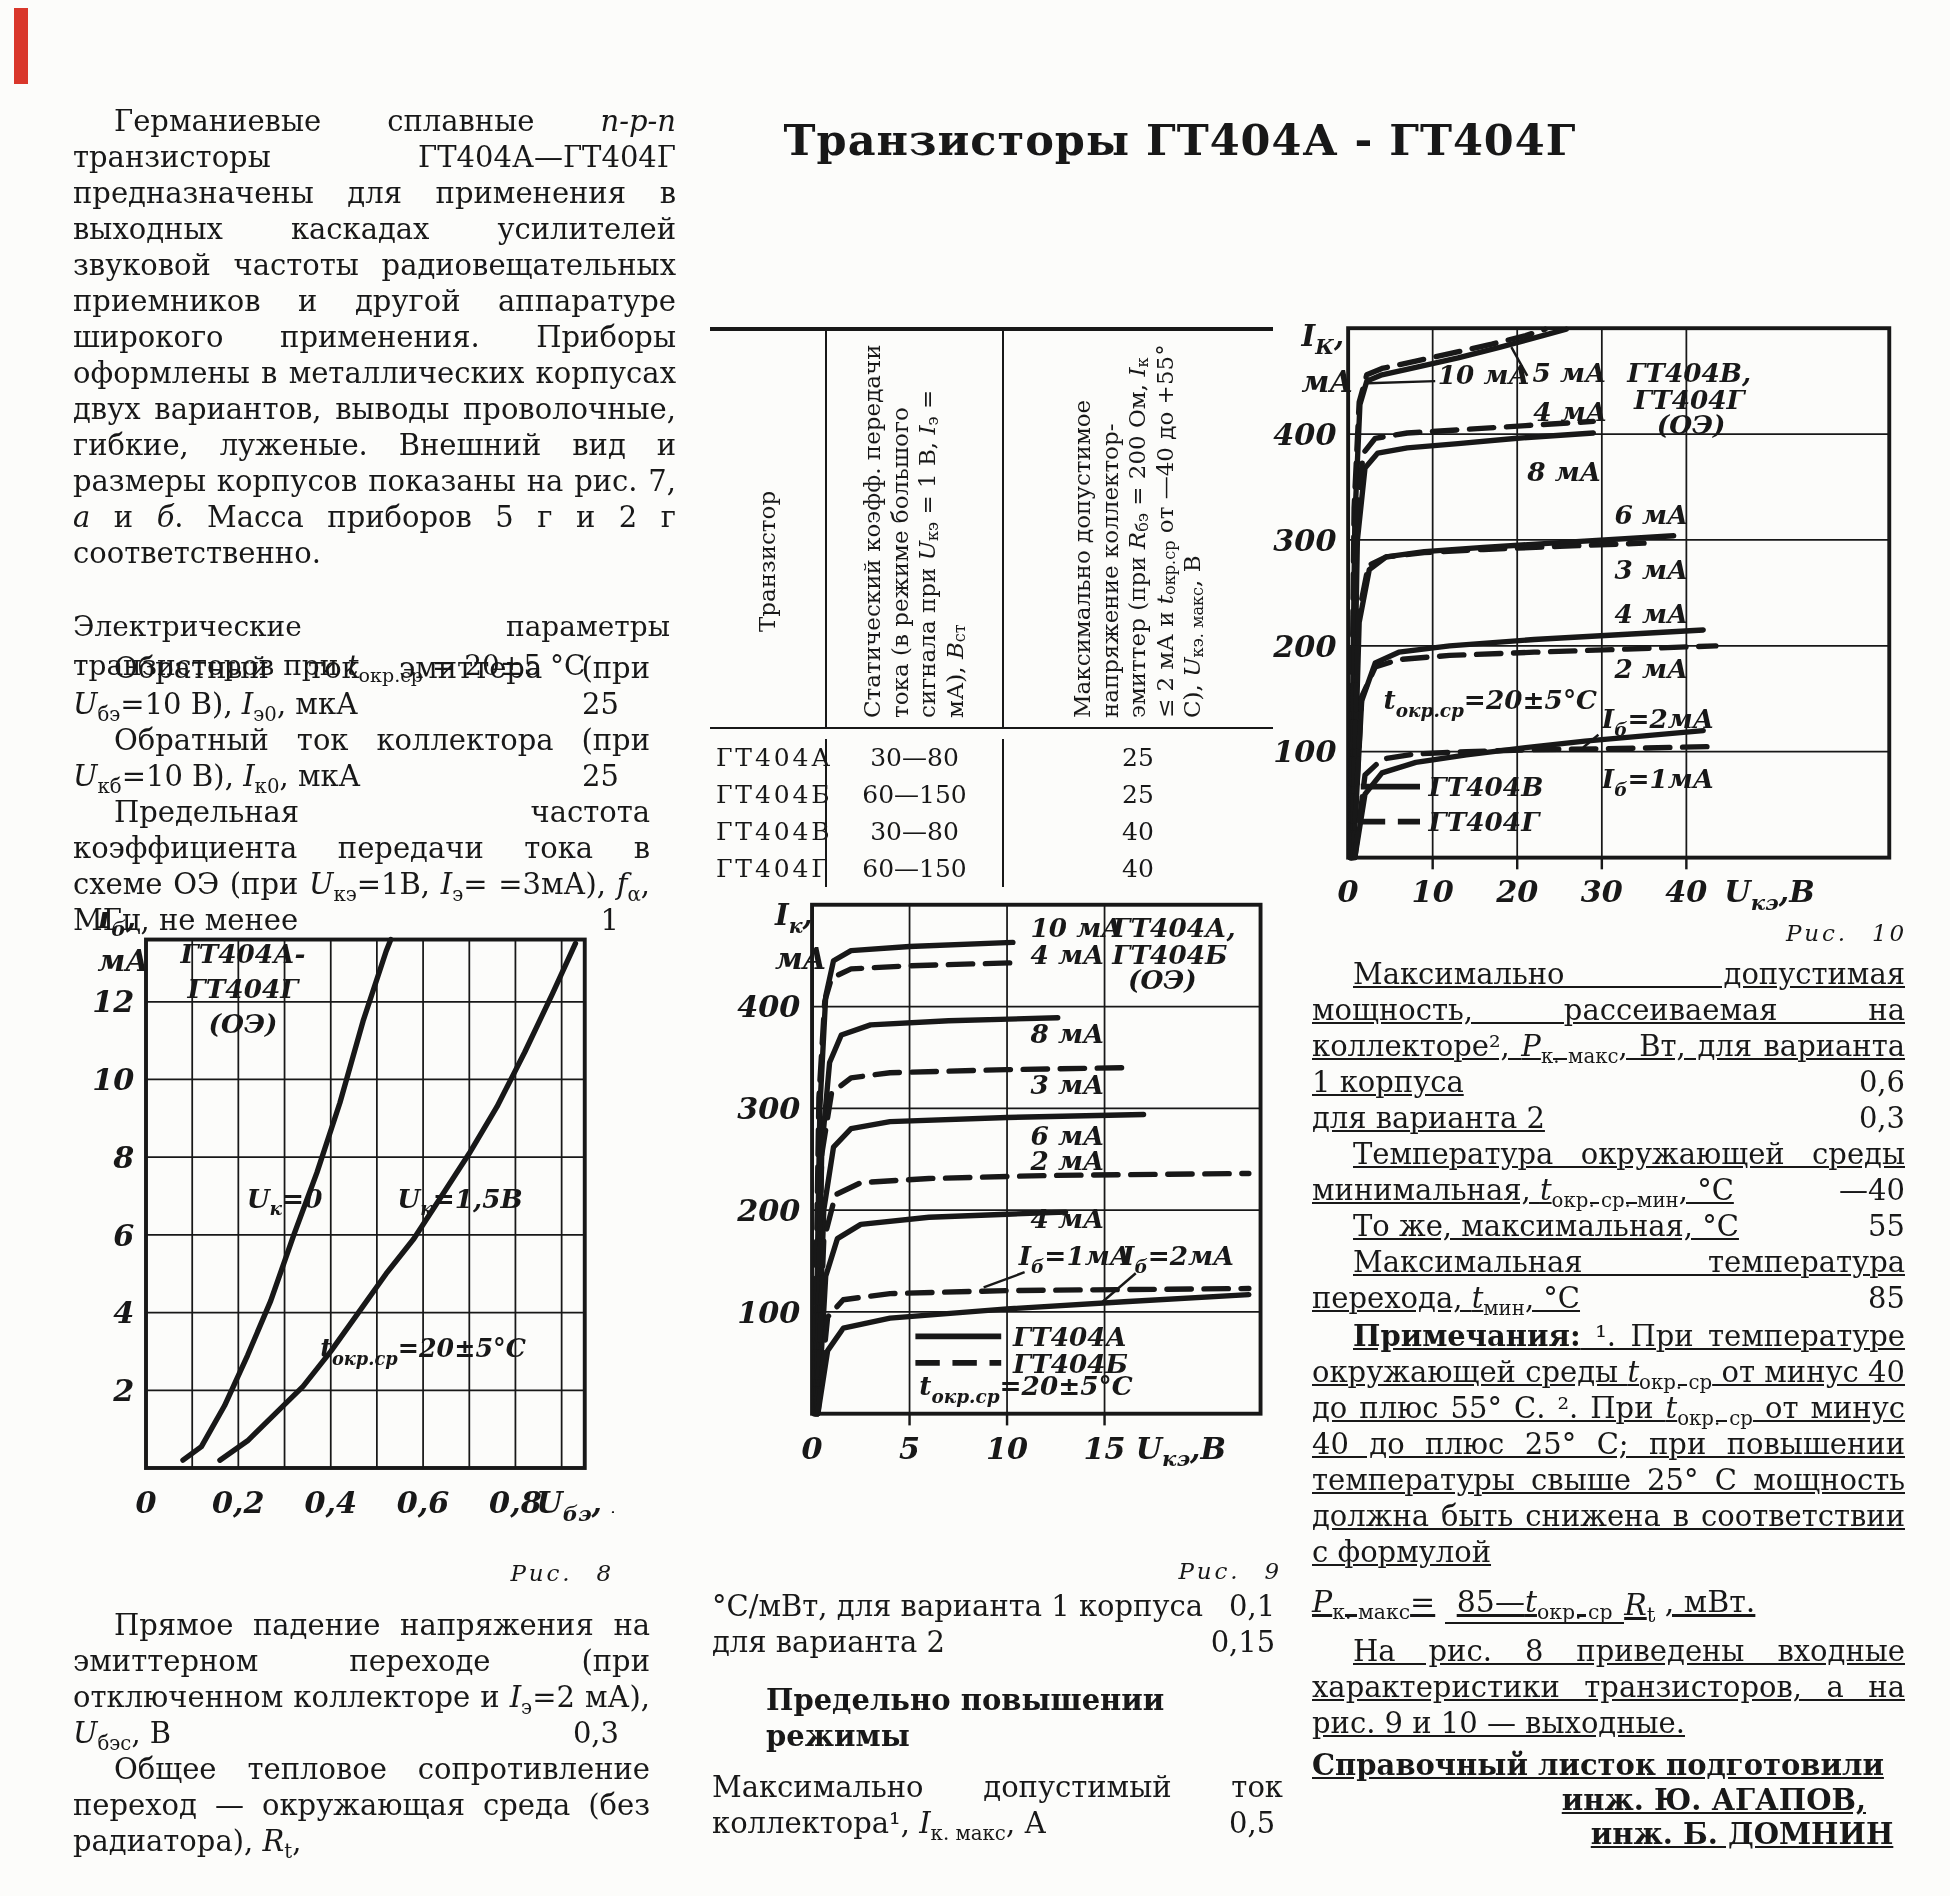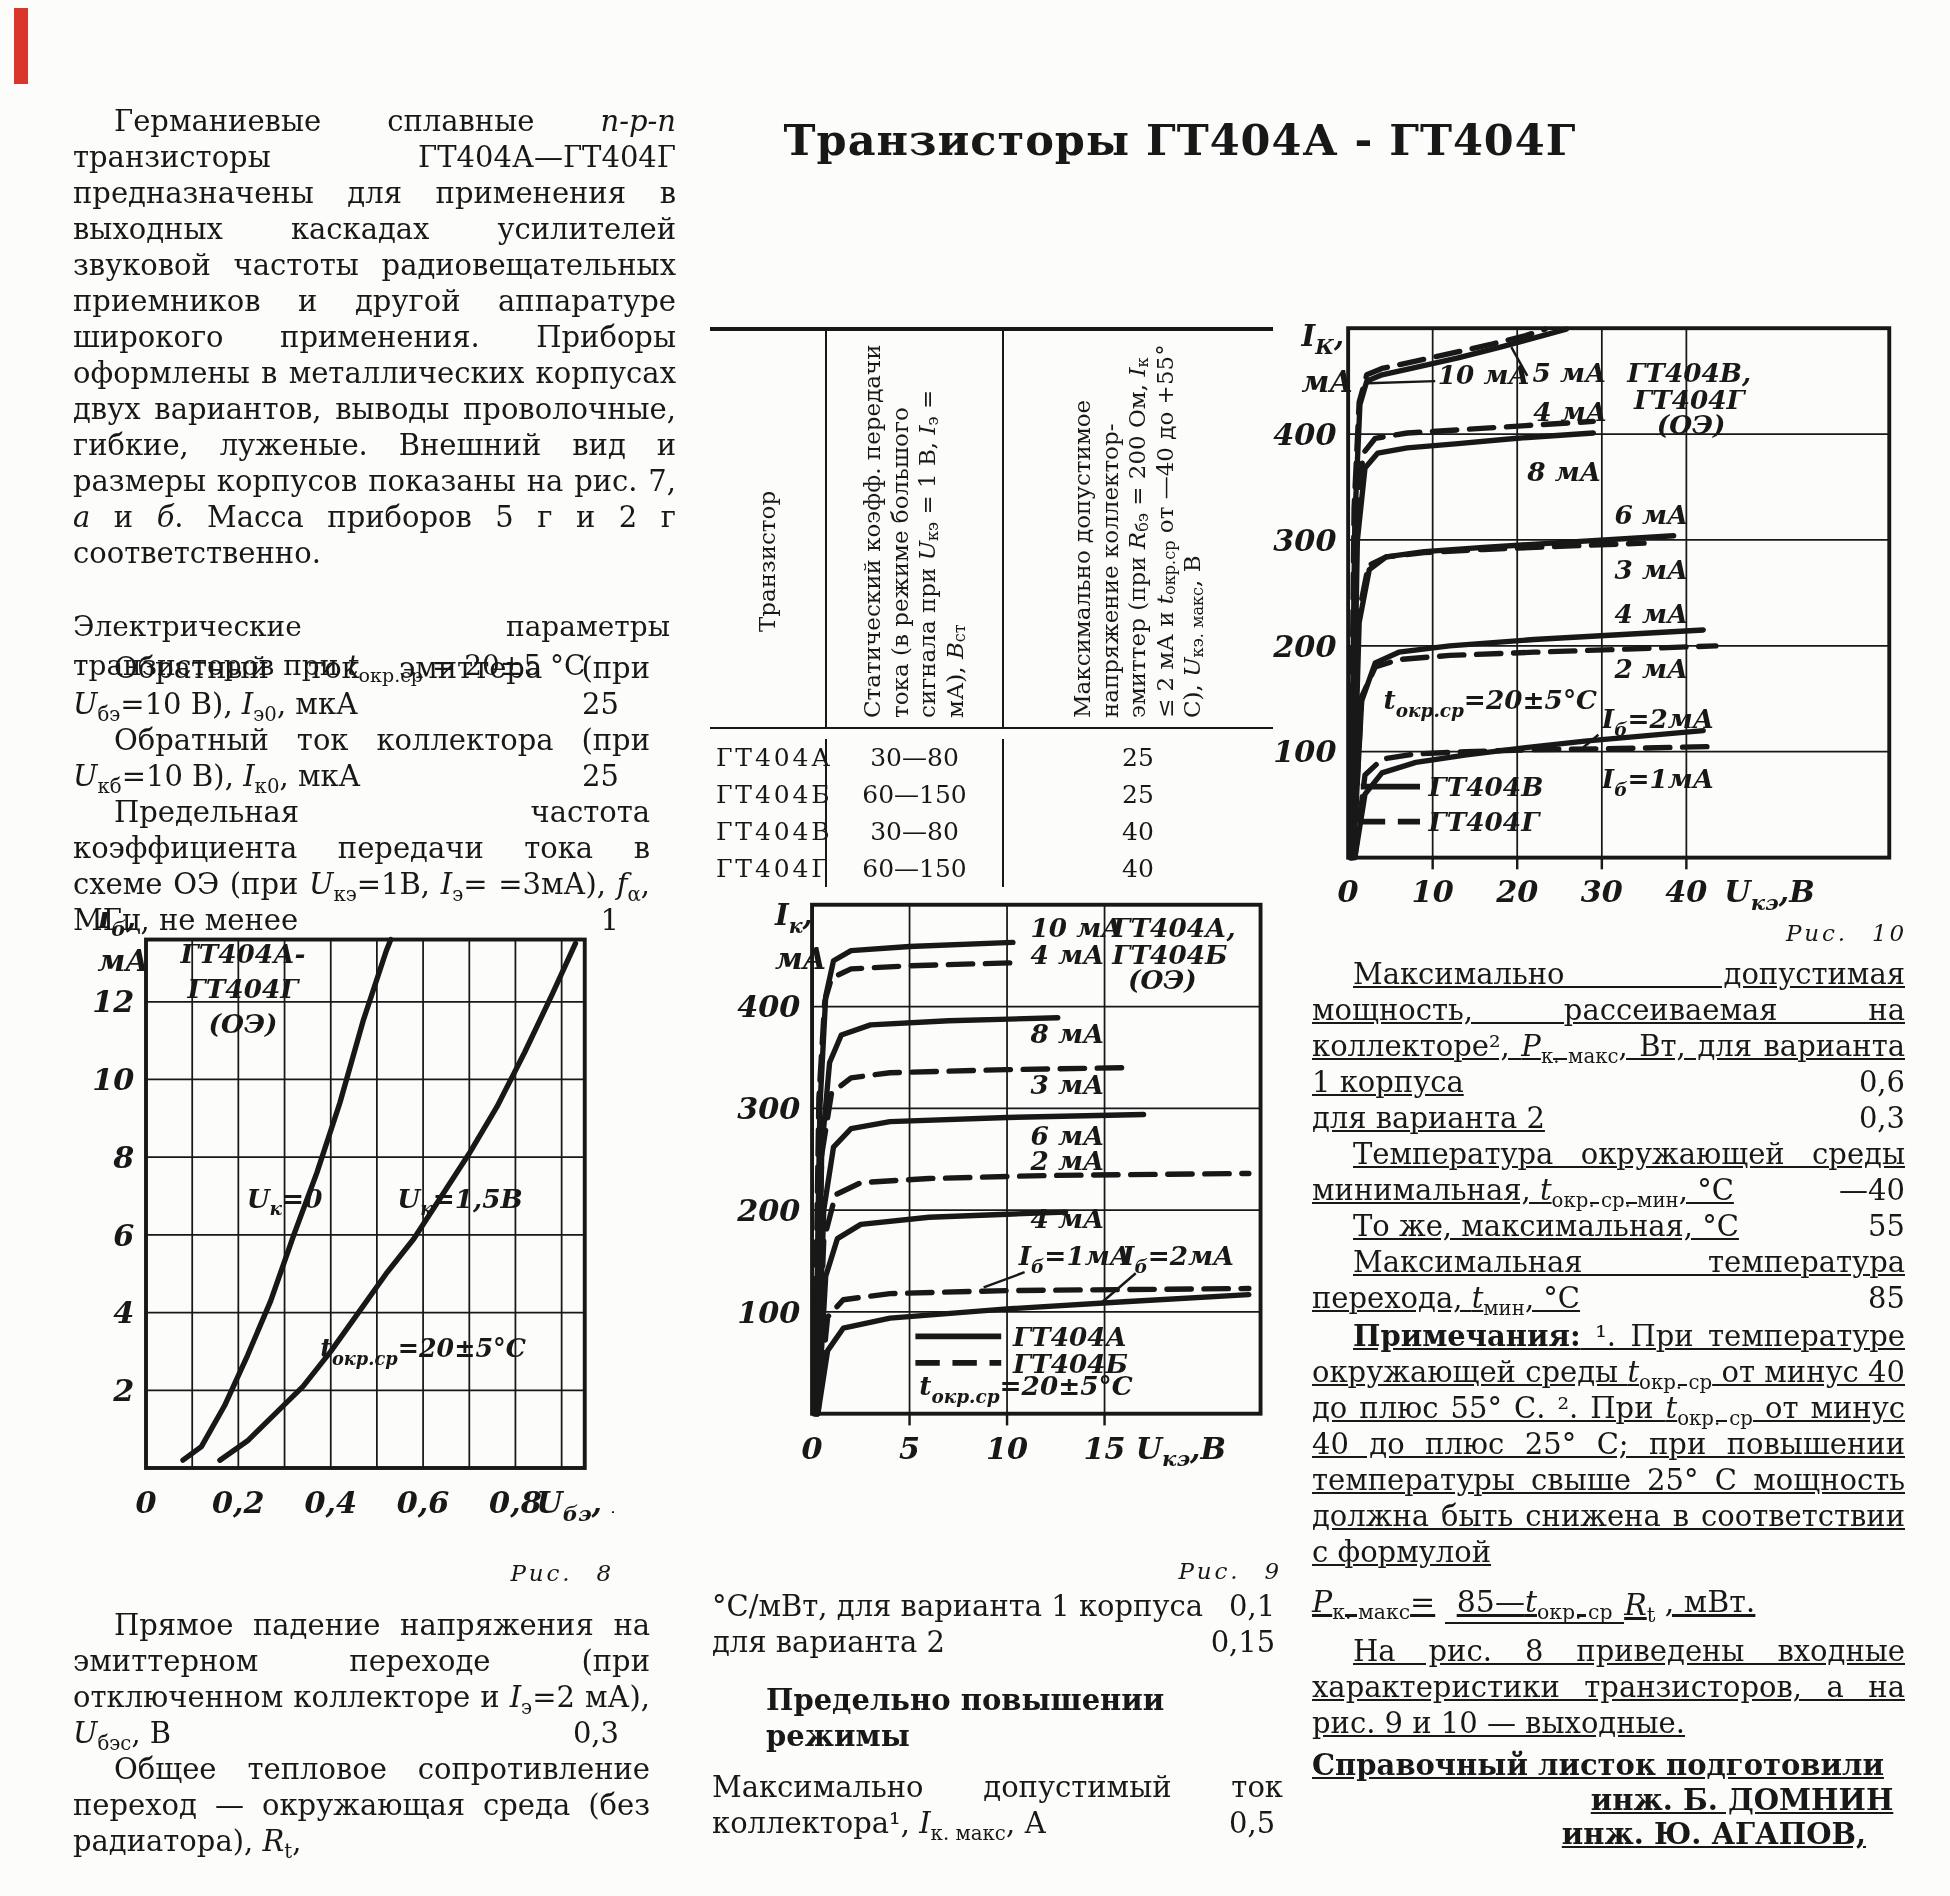--- a/index.html
+++ b/index.html
@@ -327,17 +327,17 @@
       <span class="frac">
         <span class="num">85—<i>t</i><sub>окр. ср</sub></span>
         <span class="den"><i>R</i><sub>t</sub></span>
       </span>
       <span>, мВт.</span>
     </div>
 
     <div class="txt ind">На рис. 8 приведены входные характеристики транзисторов, а на рис. 9 и 10 — выходные.</div>
 
     <div class="txt" style="font-weight:700;margin-top:5.9px;text-align:left;">Справочный листок подготовили</div>
+    <div class="txt" style="font-weight:700;text-align:right;padding-right:39px;line-height:34px;">инж. Ю. АГАПОВ,</div>
     <div class="txt" style="font-weight:700;text-align:right;padding-right:11.7px;line-height:34px;">инж. Б. ДОМНИН</div>
-    <div class="txt" style="font-weight:700;text-align:right;padding-right:39px;line-height:34px;">инж. Ю. АГАПОВ,</div>
   </div>
 </div>
 
 
 </body></html>

